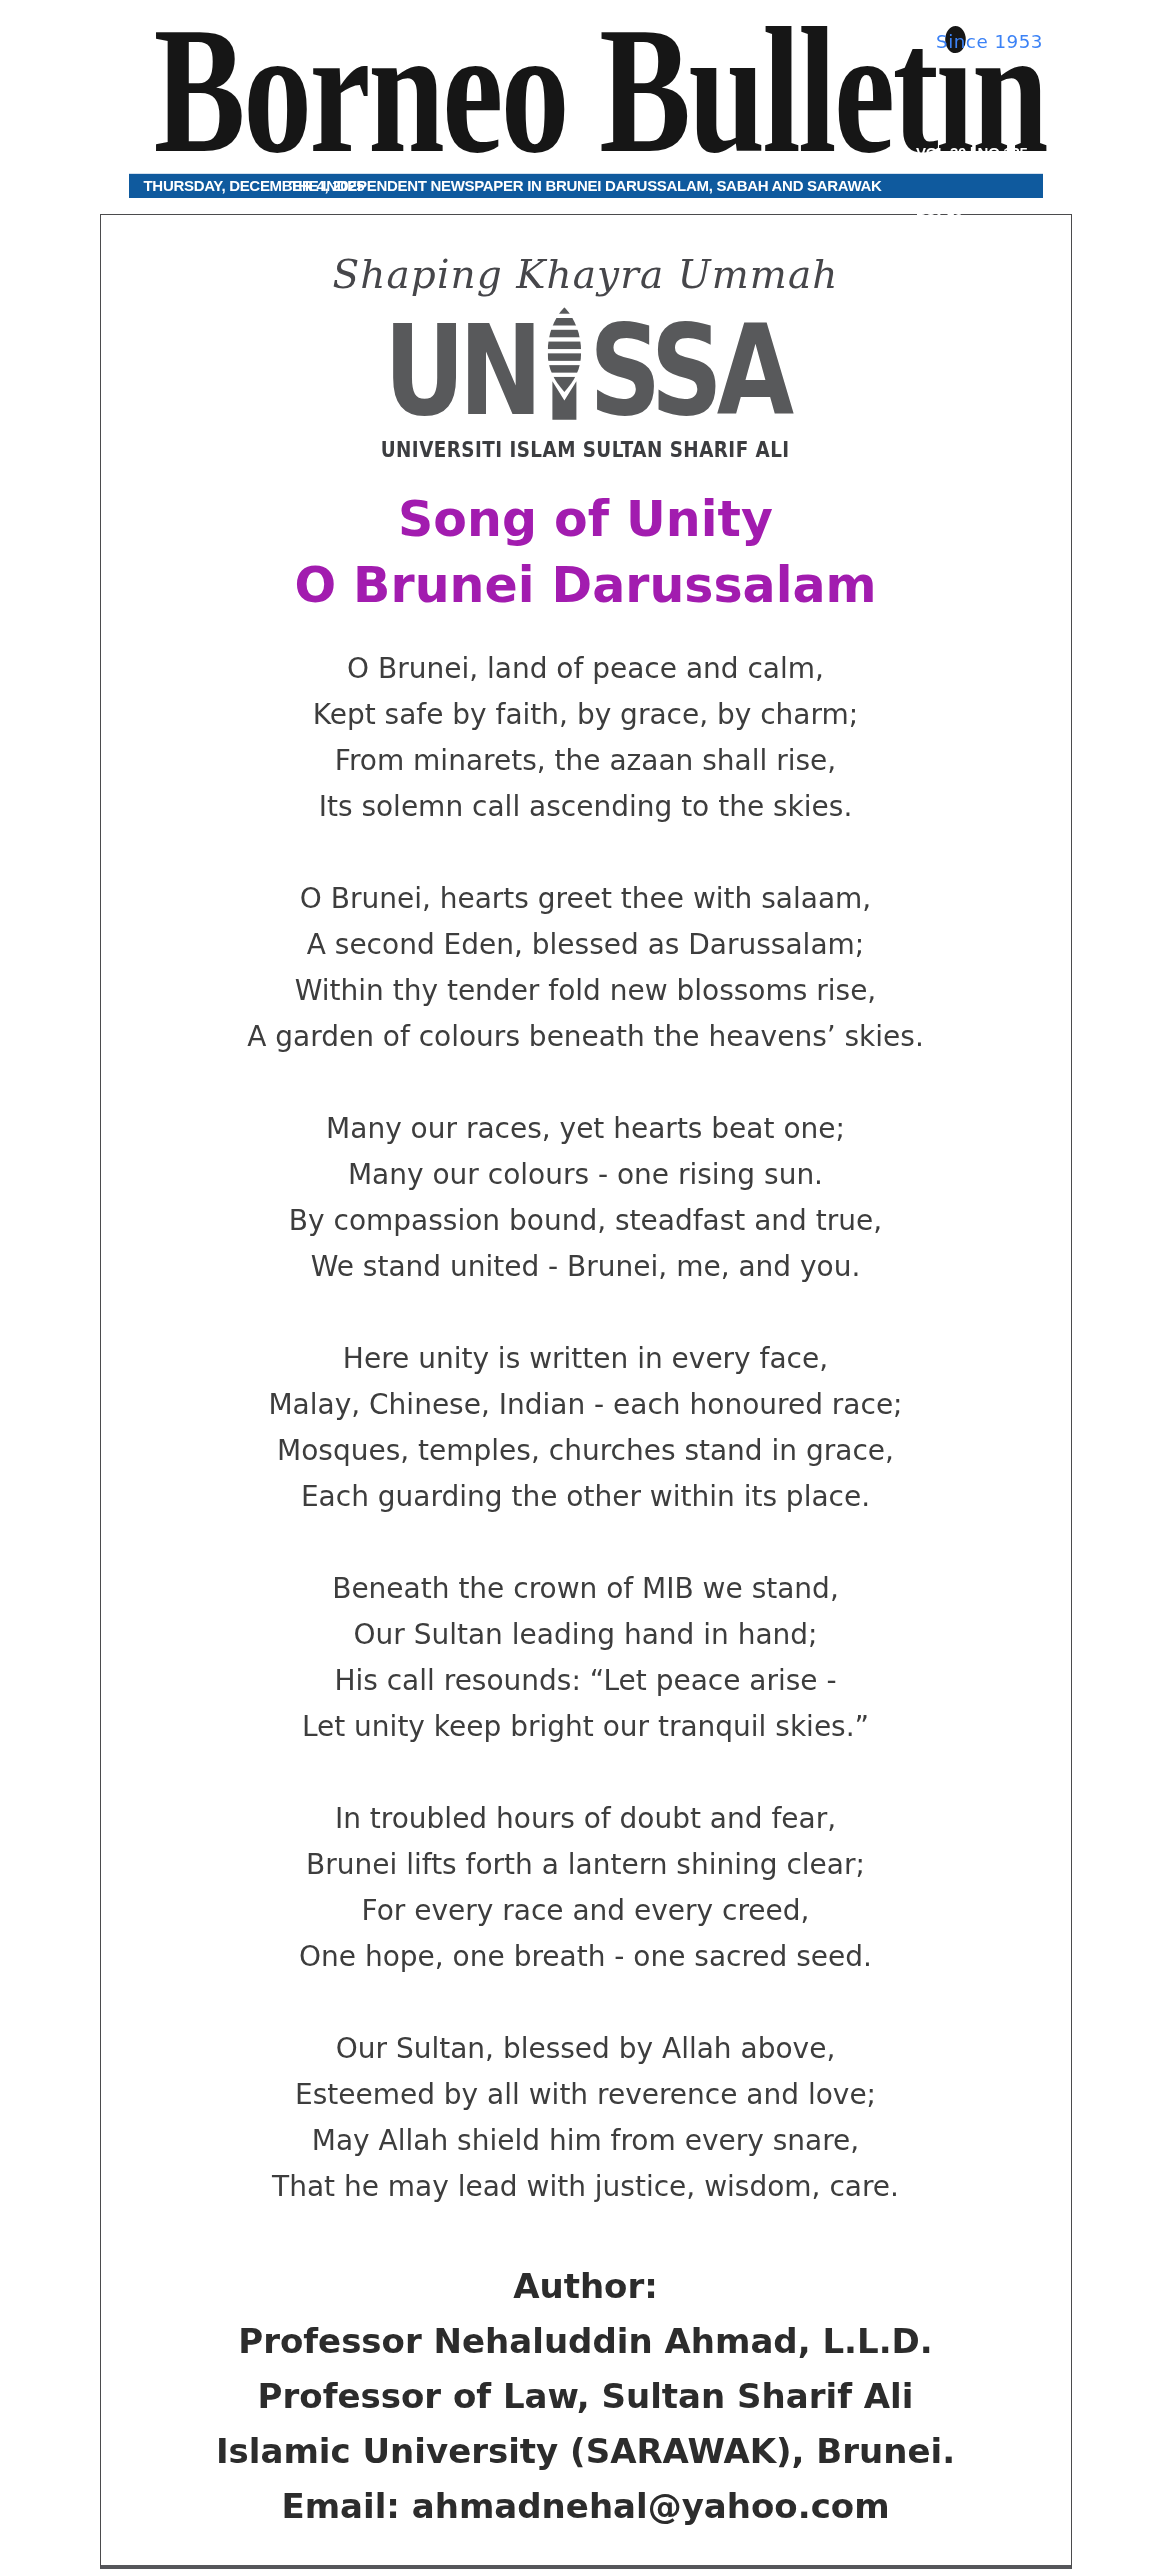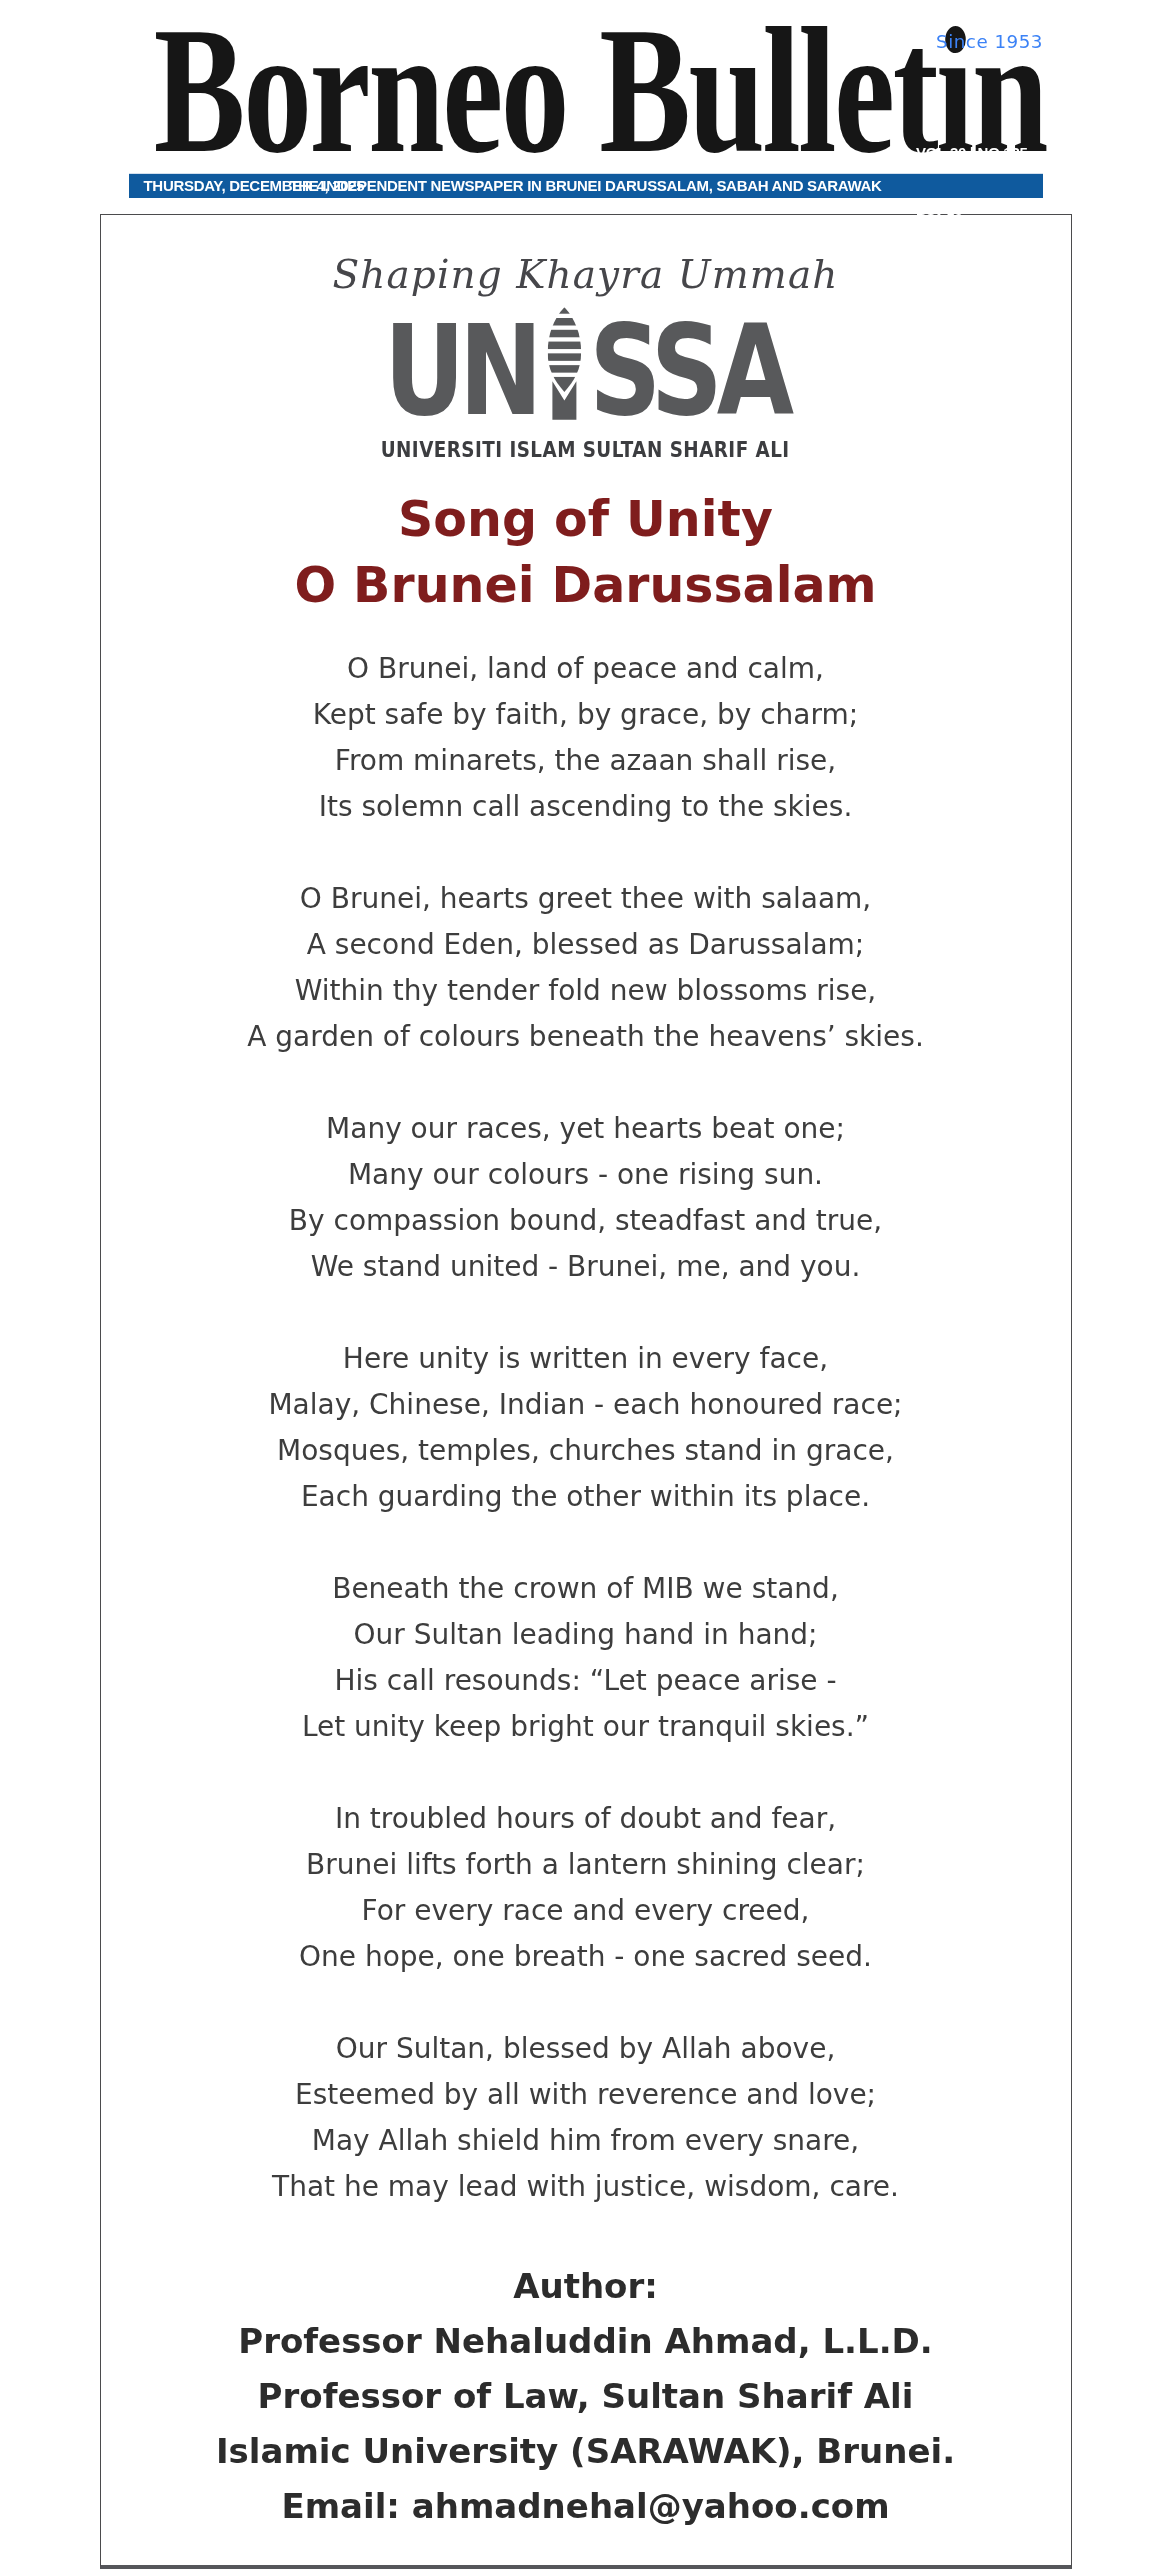--- a/index.html
+++ b/index.html
@@ -119,21 +119,21 @@
     transform-origin: center center;
     white-space: nowrap;
   }
 
   
   .poem-title {
     margin-top: 25px;
     font-weight: 700;
     font-size: 49px;
     line-height: 66px;
-    color: #7f1d1d;
+    color: #a21caf;
   }
   .poem { margin-top: 27px; }
   .stanza { margin-bottom: 46px; }
   .stanza:last-child { margin-bottom: 0; }
   .poem-line {
     font-size: 28px;
     line-height: 46px;
     color: #3d3d3d;
   }
 

